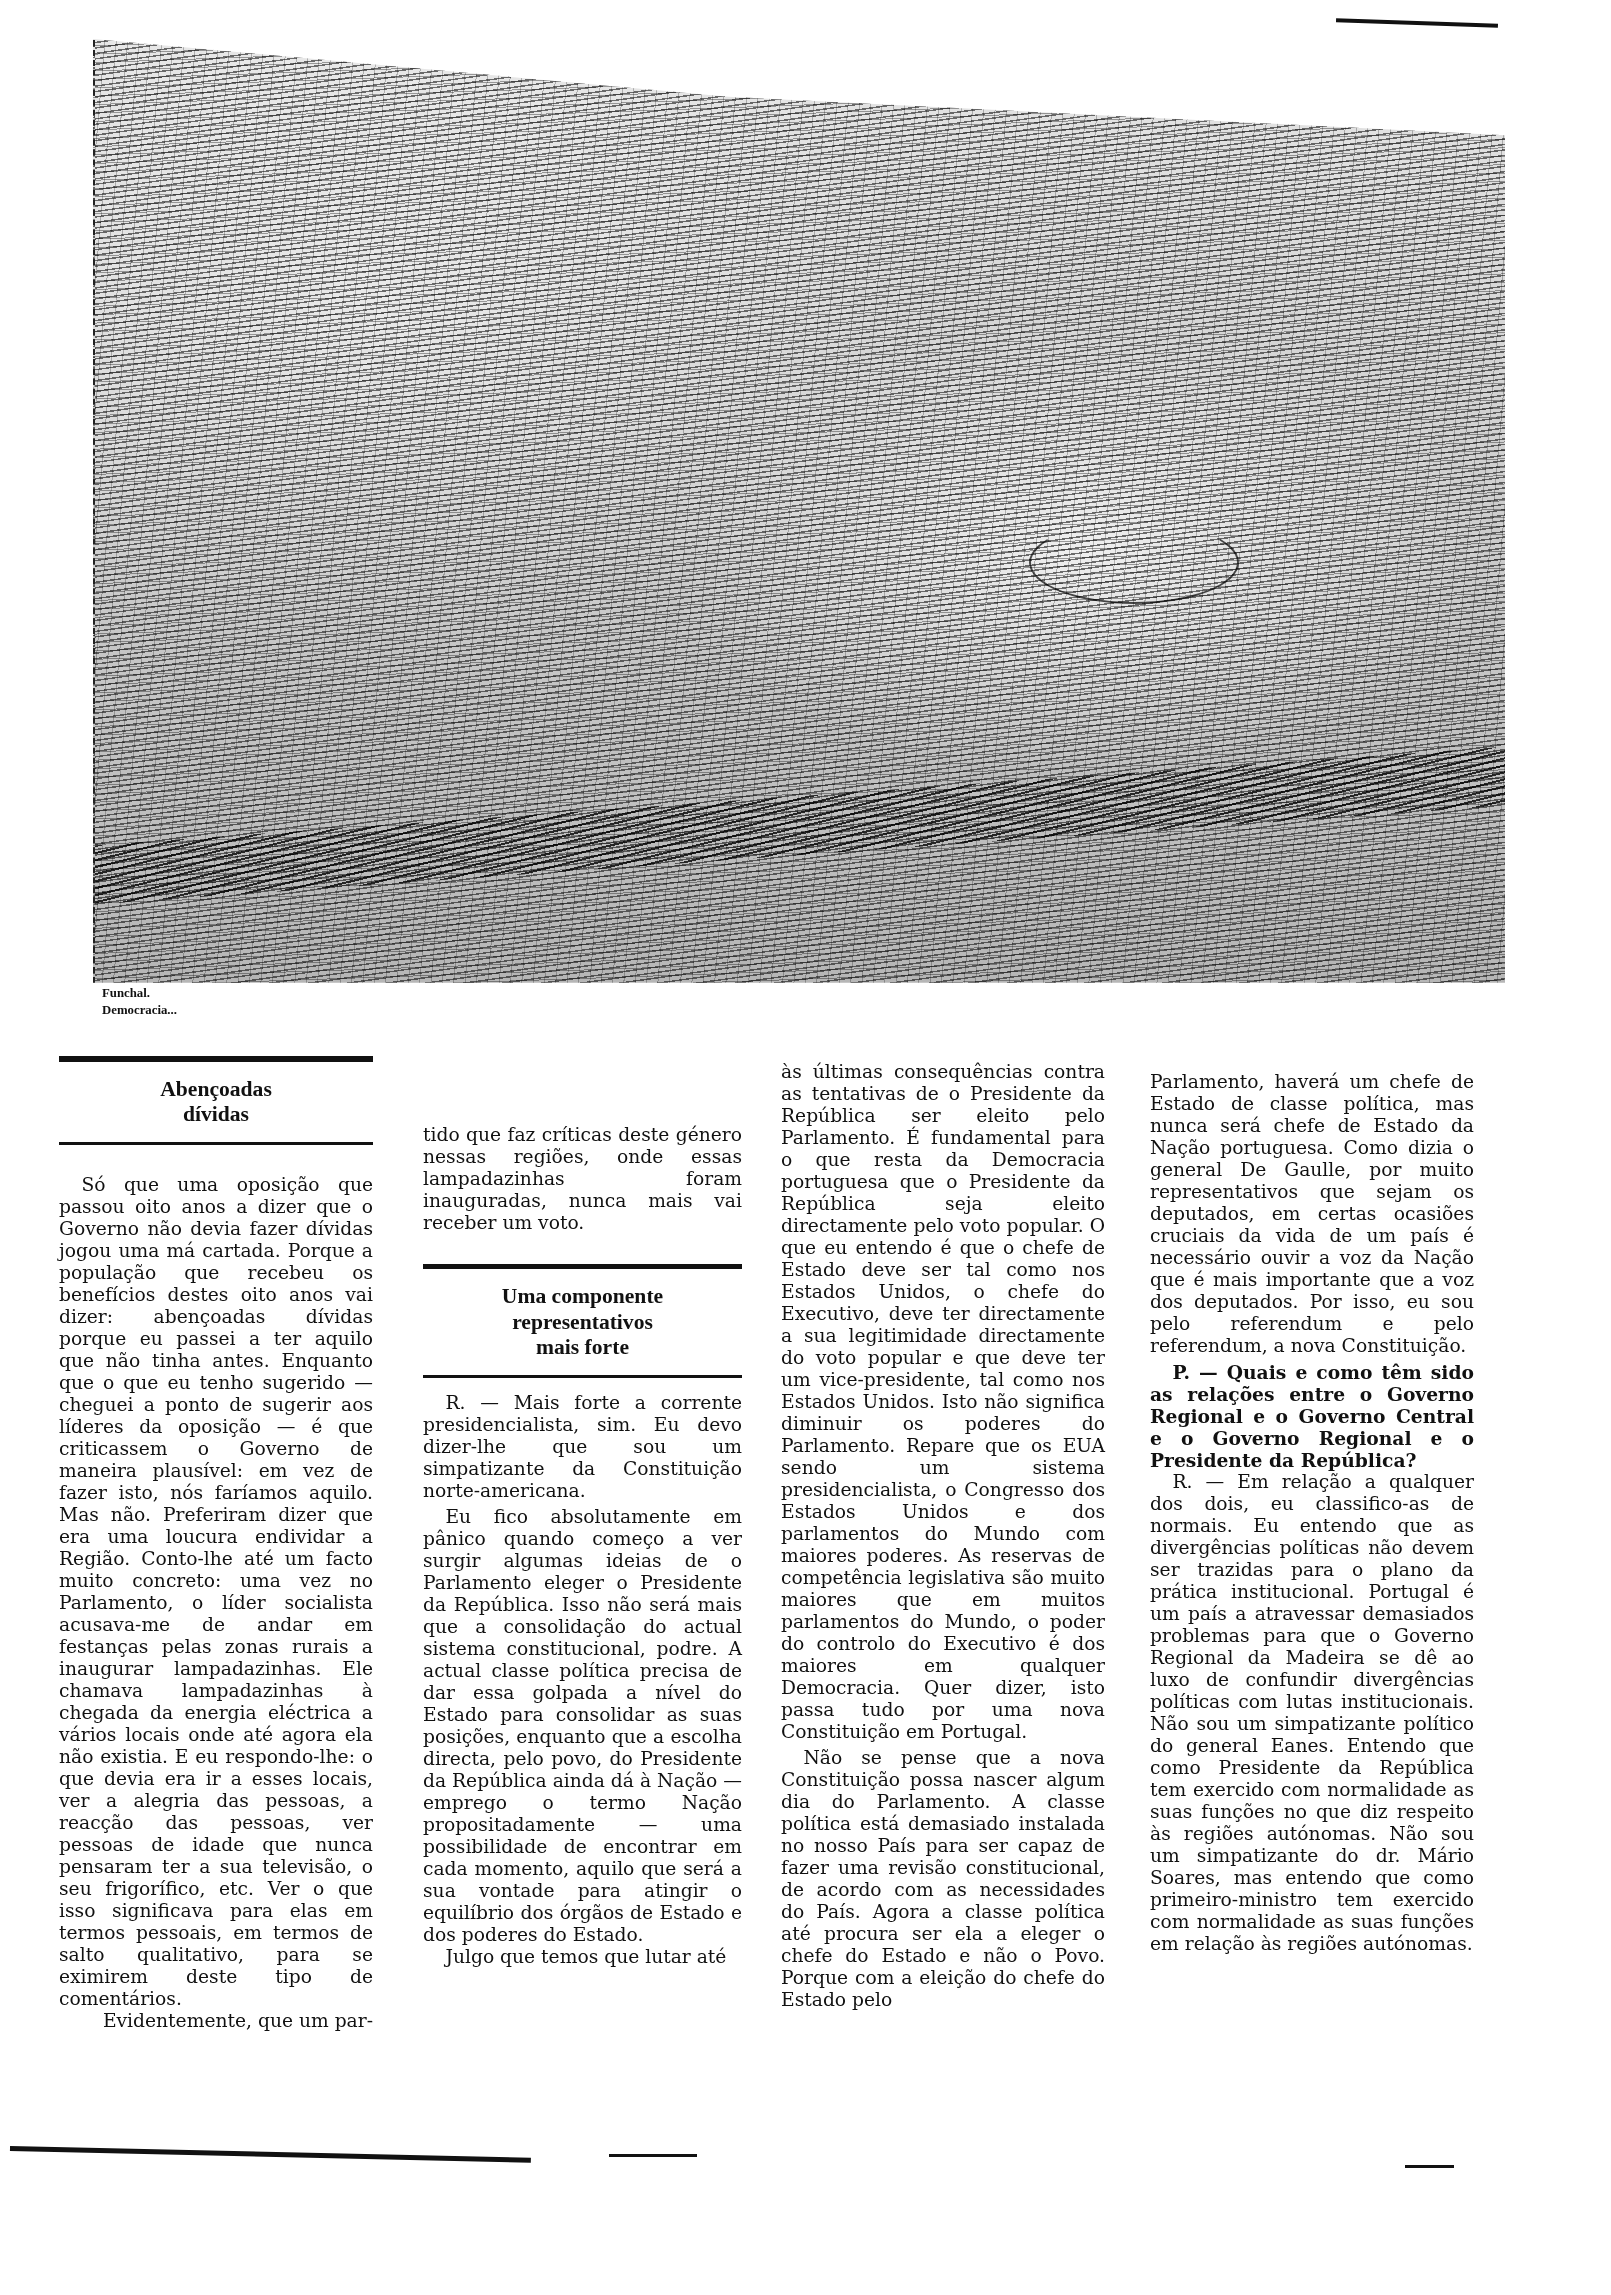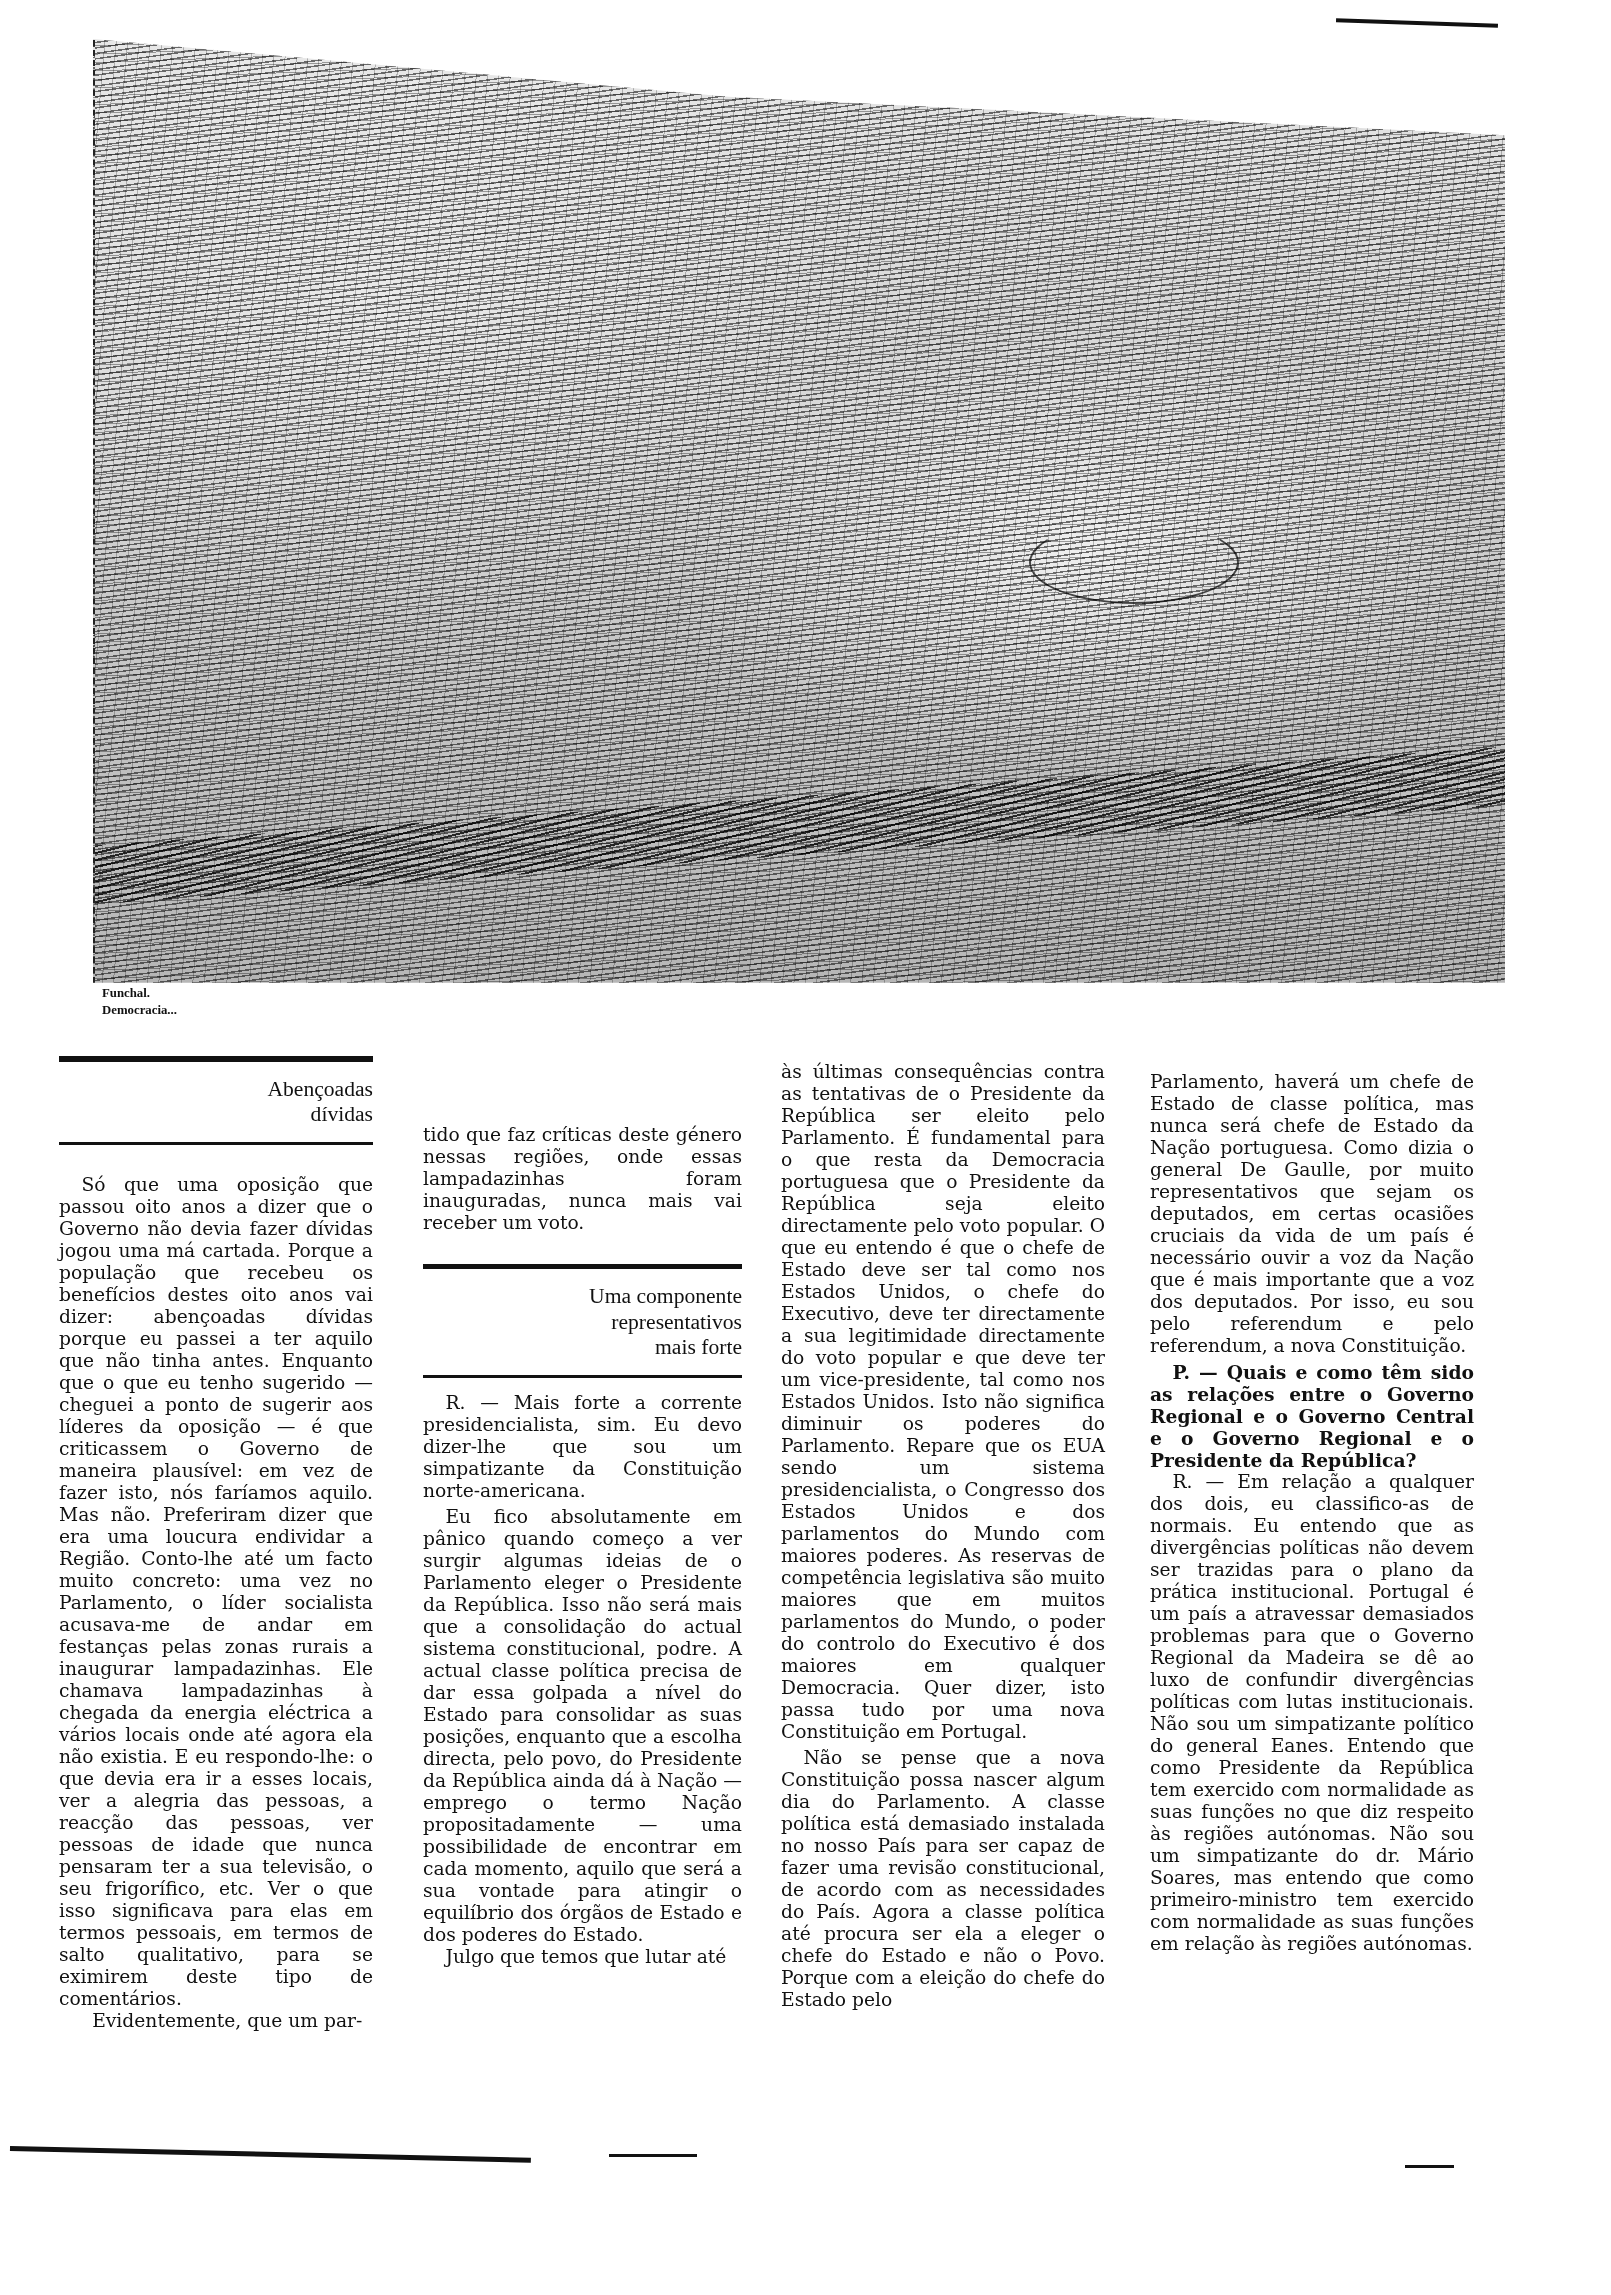--- a/index.html
+++ b/index.html
@@ -34,21 +34,21 @@
   .col p { margin: 0; text-indent: 1.2em; }
   .col p.noindent { text-indent: 0; }
   .col p.spaced { margin-top: 4px; }
   .col1 { left: 59px; width: 314px; }
   .col2 { left: 423px; width: 319px; top: 1124px; }
   .col3 { left: 781px; width: 324px; top: 1061px; }
   .col4 { left: 1150px; width: 324px; top: 1071px; }
 
   .rule-heavy { height: 5.9px; background: #111; margin: 0 0 14.7px 0; }
   .rule-thin { height: 2.5px; background: #111; margin: 14.7px 0 29.5px 0; }
-  .heading { font-family: "Liberation Serif", serif; font-weight: normal; font-size: 21.6px; line-height: 25.5px; margin: 0; text-align: right; }
+  .heading { font-family: "Liberation Serif", serif; font-weight: bold; font-size: 21.6px; line-height: 25.5px; margin: 0; text-align: center; }
   .bold { font-weight: bold; }
 
   .footer-rule { position: absolute; left: 9.8px; top: 2146px; width: 521px; height: 4.9px; background: #111; transform: rotate(1.3deg); transform-origin: left; }
   .footer-rule-2 { position: absolute; left: 609px; top: 2154px; width: 88px; height: 2.5px; background: #111; }
   .footer-rule-3 { position: absolute; left: 1405px; top: 2165px; width: 49px; height: 2.5px; background: #111; }
   .top-rule { position: absolute; left: 1336px; top: 20.6px; width: 162px; height: 3.9px; background: #111; transform: rotate(2deg); }
 </style>
 </head>
 <body>
 
@@ -64,21 +64,21 @@
 </div>
 
 <div class="col col1">
   <div class="rule-heavy"></div>
   <div class="heading">
     <div>Abençoadas</div>
     <div>dívidas</div>
   </div>
   <div class="rule-thin"></div>
   <p>Só que uma oposição que passou oito anos a dizer que o Governo não devia fazer dívidas jogou uma má cartada. Porque a população que recebeu os benefícios destes oito anos vai dizer: abençoadas dívidas porque eu passei a ter aquilo que não tinha antes. Enquanto que o que eu tenho sugerido — cheguei a ponto de sugerir aos líderes da oposição — é que criticassem o Governo de maneira plausível: em vez de fazer isto, nós faríamos aquilo. Mas não. Preferiram dizer que era uma loucura endividar a Região. Conto-lhe até um facto muito concreto: uma vez no Parlamento, o líder socialista acusava-me de andar em festanças pelas zonas rurais a inaugurar lampadazinhas. Ele chamava lampadazinhas à chegada da energia eléctrica a vários locais onde até agora ela não existia. E eu respondo-lhe: o que devia era ir a esses locais, ver a alegria das pessoas, a reacção das pessoas, ver pessoas de idade que nunca pensaram ter a sua televisão, o seu frigorífico, etc. Ver o que isso significava para elas em termos pessoais, em termos de salto qualitativo, para se eximirem deste tipo de comentários.</p>
-  <p style="text-align:center;">Evidentemente, que um par-</p>
+  <p style="text-align:right;">Evidentemente, que um par-</p>
 </div>
 
 <div class="col col2">
   <p class="noindent">tido que faz críticas deste género nessas regiões, onde essas lampadazinhas foram inauguradas, nunca mais vai receber um voto.</p>
   <div class="rule-heavy" style="margin-top:29.5px;"></div>
   <div class="heading">
     <div>Uma componente</div>
     <div>representativos</div>
     <div>mais forte</div>
   </div>

